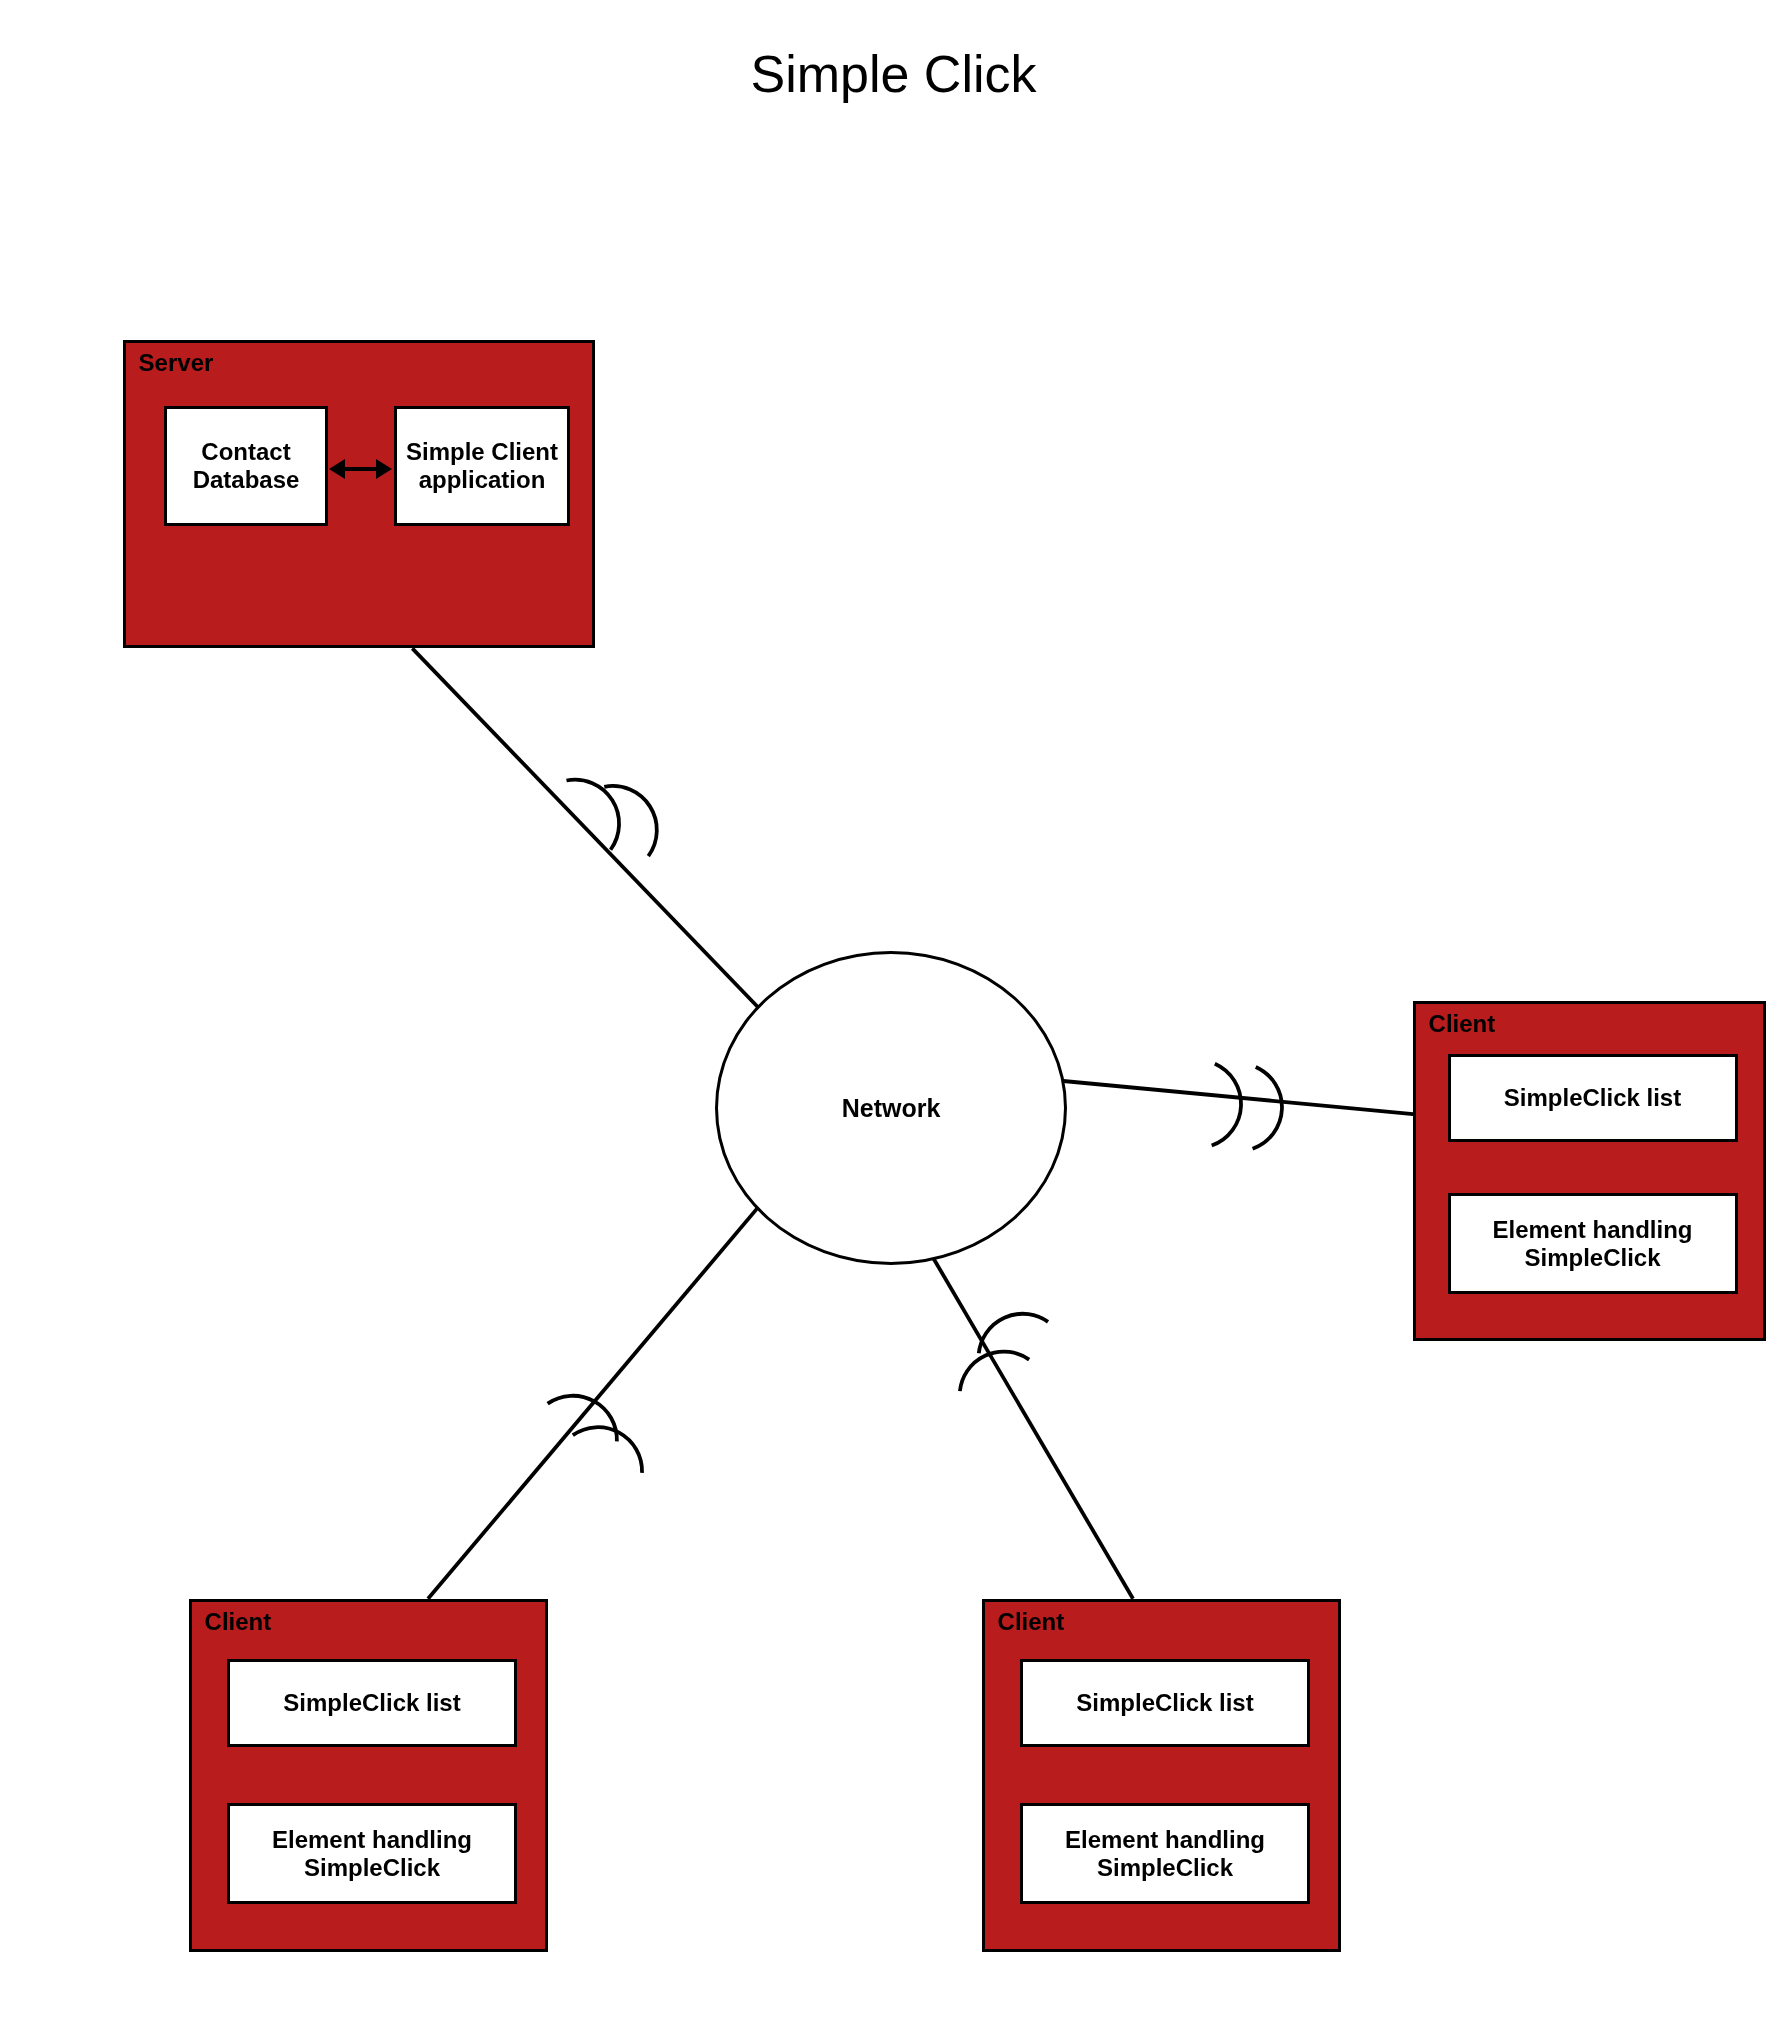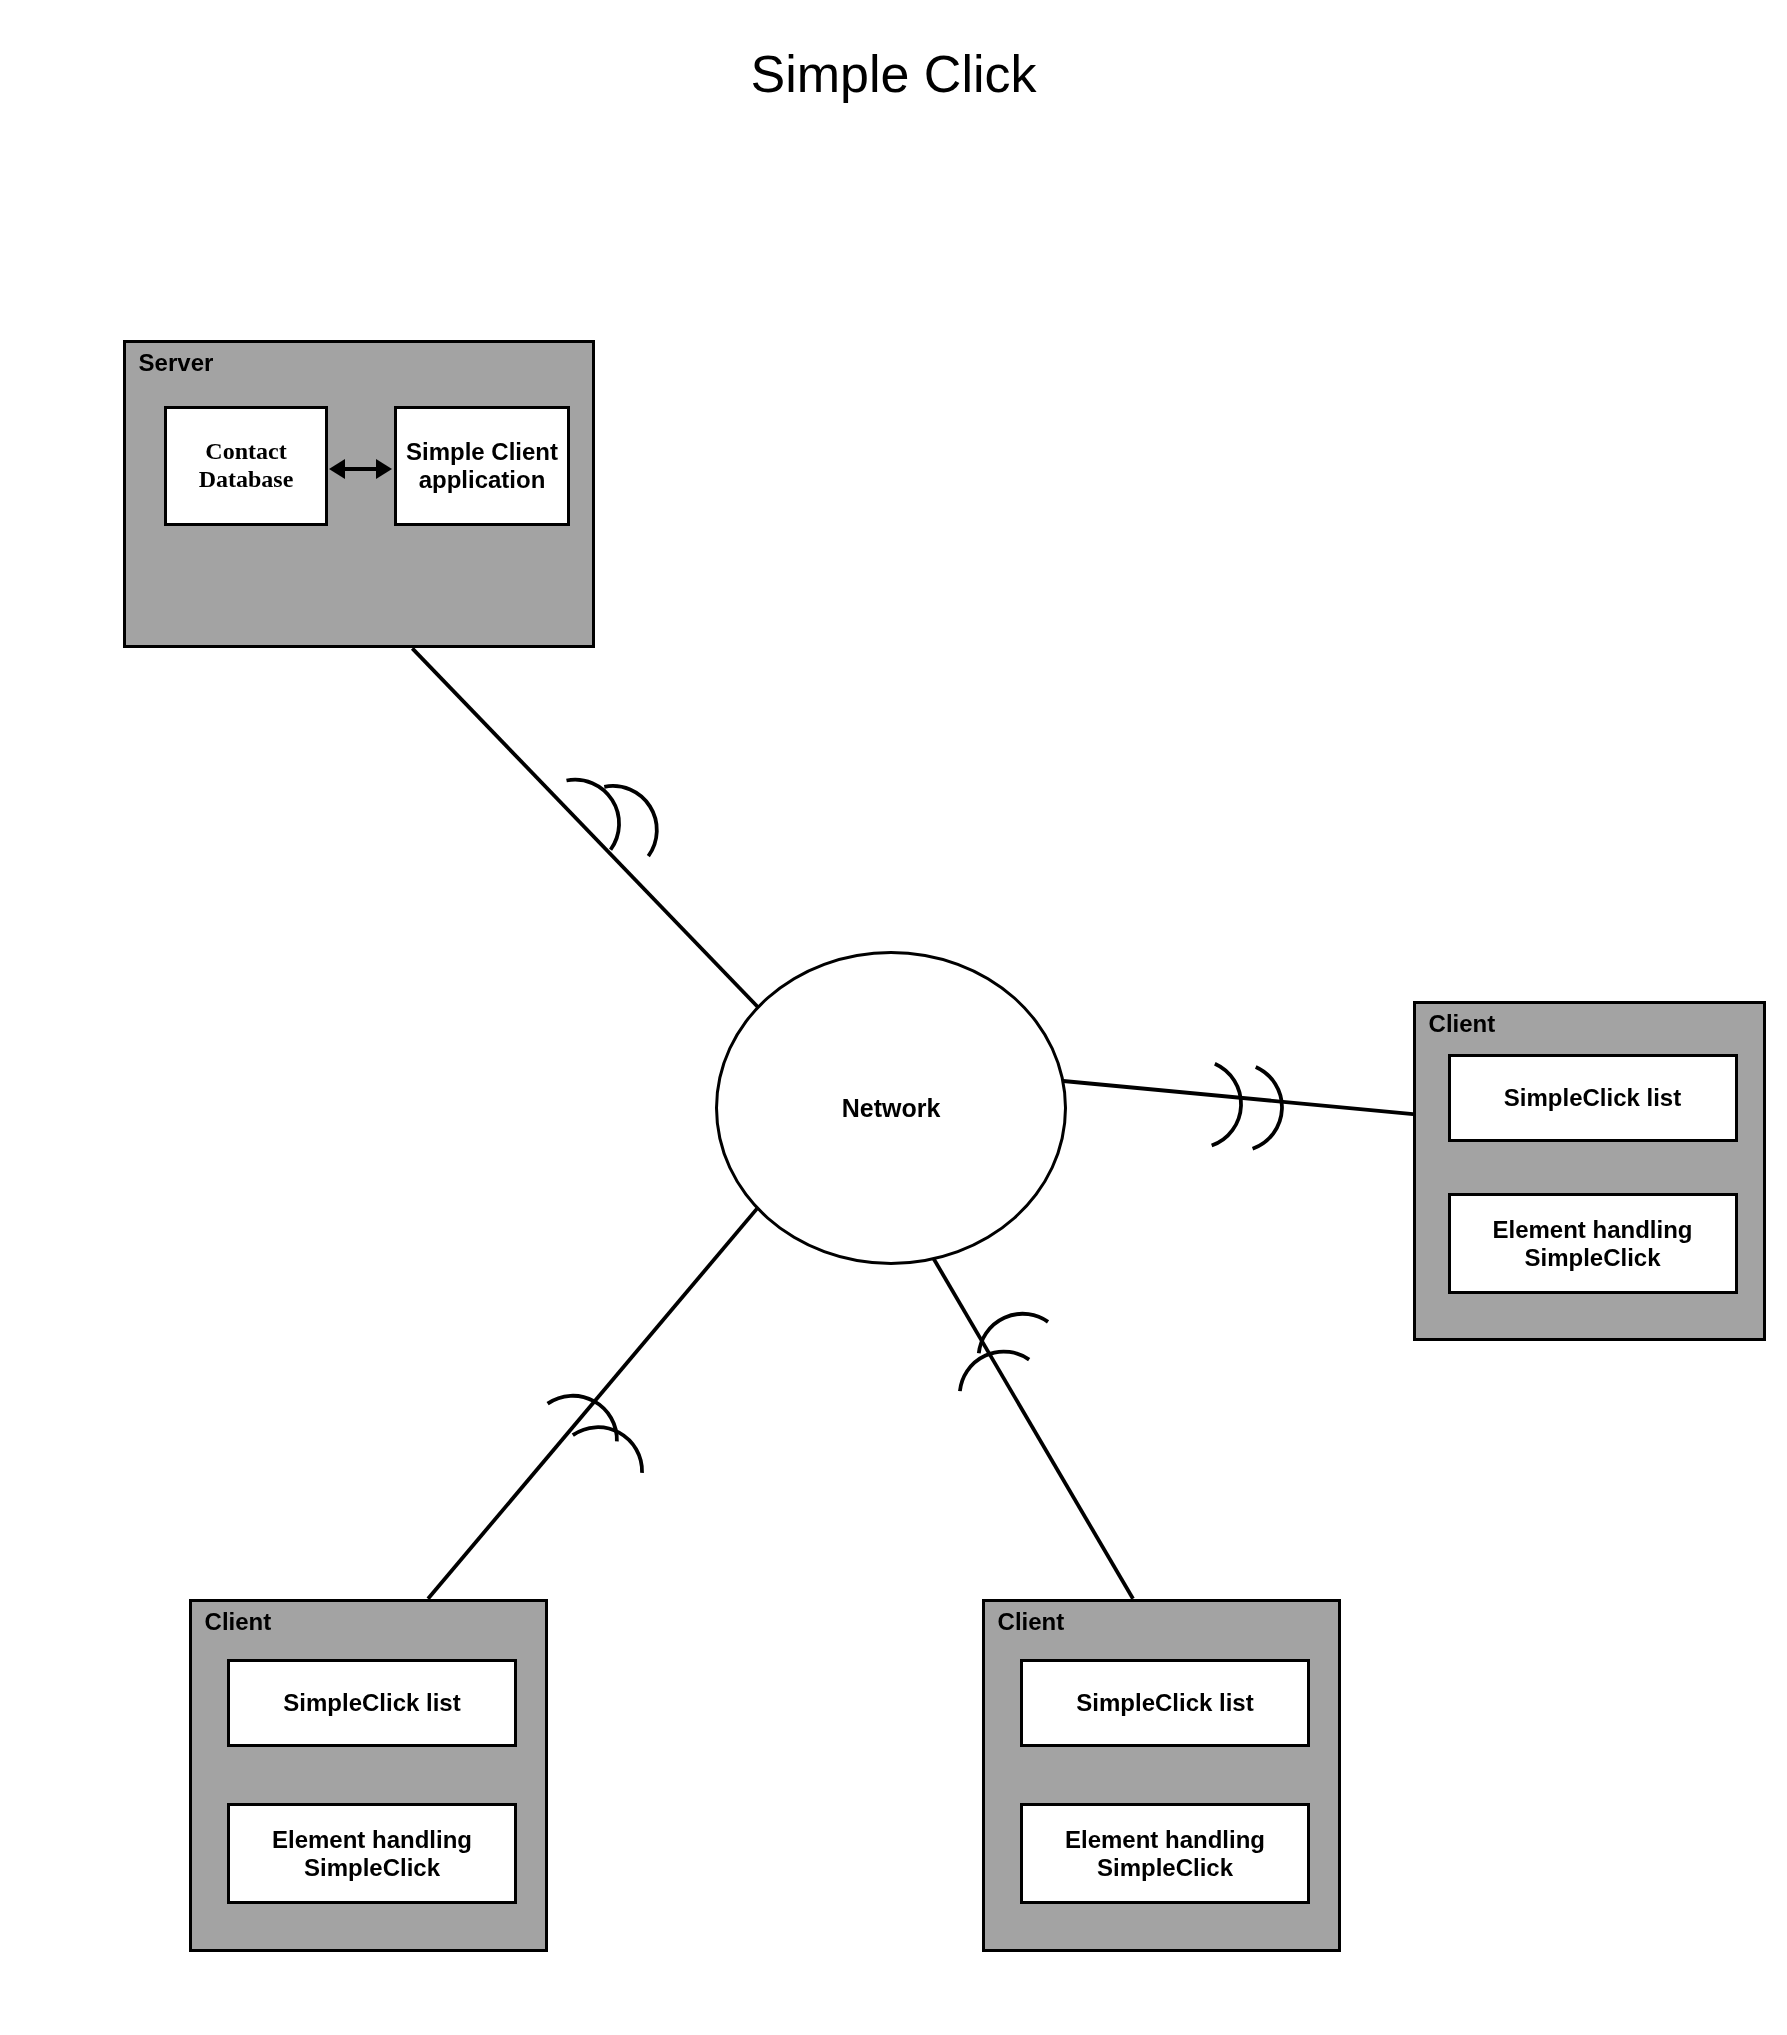--- a/index.html
+++ b/index.html
@@ -21,21 +21,21 @@
     top: 44px;
     left: 0;
     width: 1787px;
     text-align: center;
     font-size: 52px;
     font-weight: 400;
   }
   .box {
     position: absolute;
     border: 3.8px solid #000;
-    background: #a3a3a3;
+    background: #b91c1c;
     box-sizing: border-box;
   }
   .box-title {
     position: absolute;
     top: 6.3px;
     left: 12.6px;
     font-size: 24px;
     font-weight: 700;
   }
   .inner-box {
@@ -130,21 +130,21 @@
 
     <path d="M 870 2230 a 70 70 0 0 1 110 60"></path>
     <path d="M 910 2280 a 70 70 0 0 1 110 60"></path>
 
     <path d="M 1555 2150 a 70 70 0 0 1 110 -50"></path>
     <path d="M 1525 2210 a 70 70 0 0 1 110 -50"></path>
   </svg>
 
   <div class="box" style="left:123px; top:340px; width:472px; height:308px;">
     <div class="box-title">Server</div>
-    <div class="inner-box" style="left:38px; top:63px; width:164px; height:120px;font-family:Liberation Serif, serif;">
+    <div class="inner-box" style="left:38px; top:63px; width:164px; height:120px;">
       <span>Contact Database</span>
     </div>
     <div class="dbl-arrow" style="left:203px; top:116px; width:63px;">
       <div class="head left"></div>
       <div class="shaft"></div>
       <div class="head right"></div>
     </div>
     <div class="inner-box" style="left:268px; top:63px; width:176px; height:120px;">
       <span>Simple Client application</span>
     </div>

